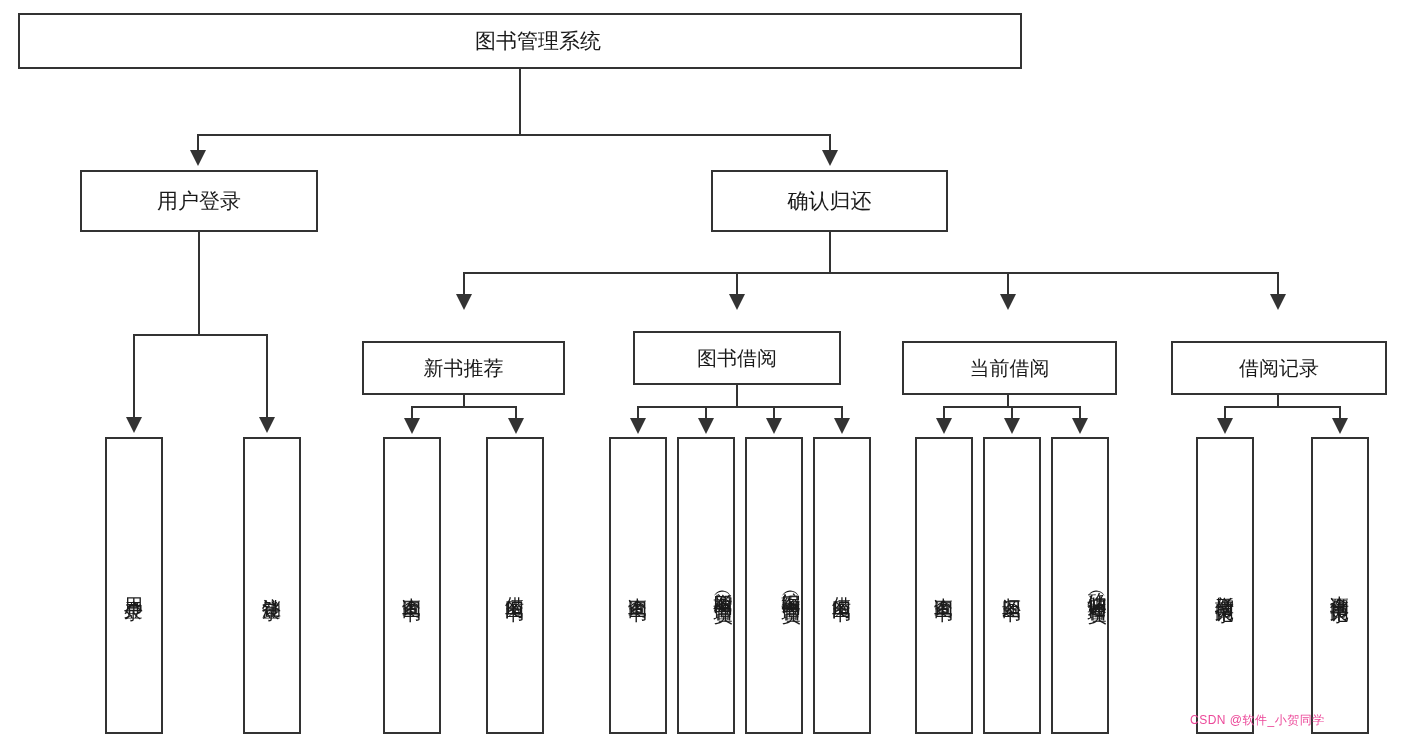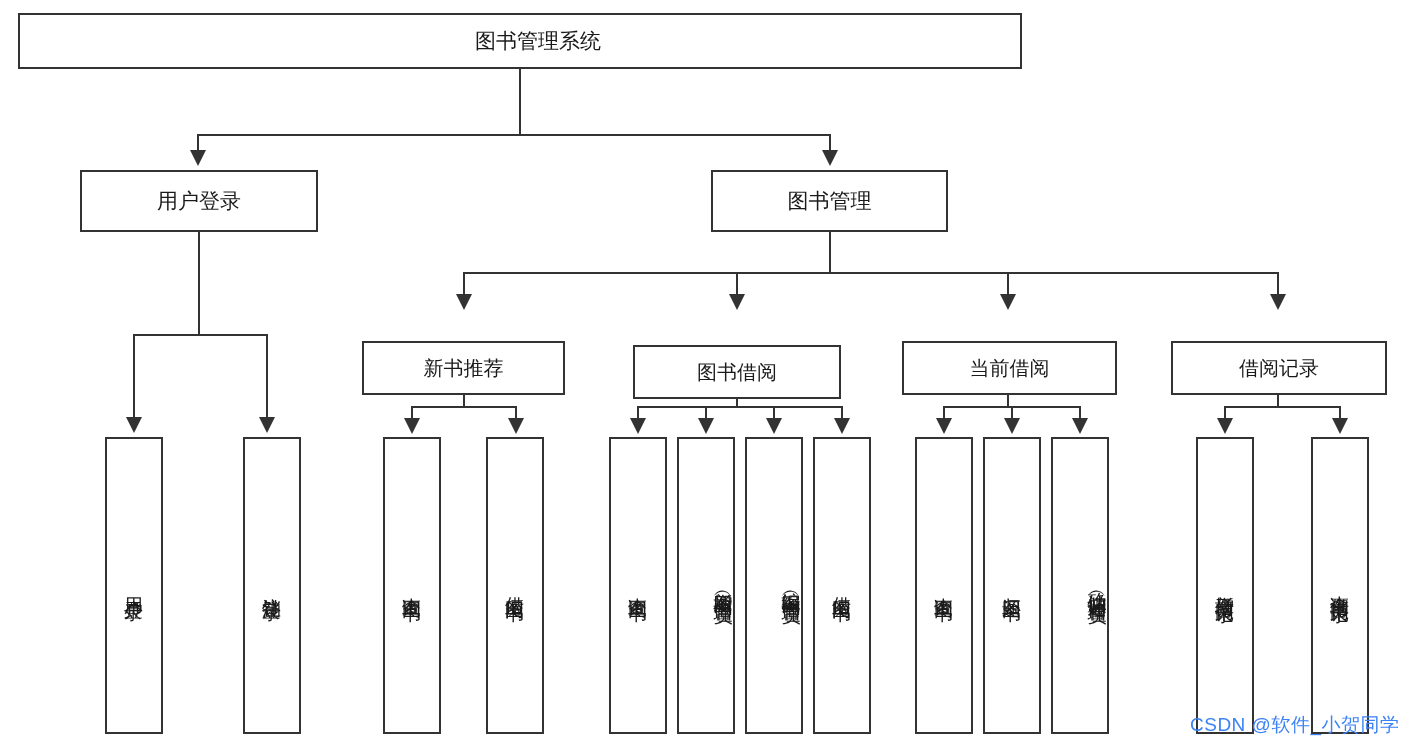--- a/index.html
+++ b/index.html
@@ -62,22 +62,22 @@
     position: absolute;
     width: 0;
     height: 0;
     border-left: 8px solid transparent;
     border-right: 8px solid transparent;
     border-top: 16px solid #333333;
     z-index: 2;
   }
   .watermark {
     position: absolute;
-    color: #3b82f6;
-    font-size: 19px;
+    color: #ec4899;
+    font-size: 12px;
     letter-spacing: 0.5px;
     z-index: 5;
     white-space: nowrap;
   }
 </style>
 </head>
 <body>
 
 <div id="canvas">
 
@@ -91,21 +91,21 @@
 
   <div class="edge v" style="left:197px; top:134px; width:2px; height:22px;"></div>
   <div class="arrow" style="left:190px; top:150px;"></div>
   <div class="edge v" style="left:829px; top:134px; width:2px; height:22px;"></div>
   <div class="arrow" style="left:822px; top:150px;"></div>
 
   <div class="node level1" style="left:80px; top:170px; width:238px; height:62px;">
     <span class="label">用户登录</span>
   </div>
   <div class="node level1" style="left:711px; top:170px; width:237px; height:62px;">
-    <span class="label">图书管理</span>
+    <span class="label">确认归还</span>
   </div>
 
   <div class="edge v" style="left:198px; top:232px; width:2px; height:103px;"></div>
   <div class="edge h" style="left:133px; top:334px; width:134px; height:2px;"></div>
   <div class="edge v" style="left:133px; top:334px; width:2px; height:87px;"></div>
   <div class="arrow" style="left:126px; top:417px;"></div>
   <div class="edge v" style="left:266px; top:334px; width:2px; height:87px;"></div>
   <div class="arrow" style="left:259px; top:417px;"></div>
 
   <div class="edge v" style="left:829px; top:232px; width:2px; height:41px;"></div>
@@ -115,21 +115,21 @@
   <div class="edge v" style="left:736px; top:272px; width:2px; height:26px;"></div>
   <div class="arrow" style="left:729px; top:294px;"></div>
   <div class="edge v" style="left:1007px; top:272px; width:2px; height:26px;"></div>
   <div class="arrow" style="left:1000px; top:294px;"></div>
   <div class="edge v" style="left:1277px; top:272px; width:2px; height:26px;"></div>
   <div class="arrow" style="left:1270px; top:294px;"></div>
 
   <div class="node level2" style="left:362px; top:318px; width:203px; height:54px;">
     <span class="label">新书推荐</span>
   </div>
-  <div class="node level2" style="left:633px; top:322px; width:208px; height:54px;">
+  <div class="node level2" style="left:633px; top:308px; width:208px; height:54px;">
     <span class="label">图书借阅</span>
   </div>
   <div class="node level2" style="left:1171px; top:318px; width:216px; height:54px;">
     <span class="label">借阅记录</span>
   </div>
   <div class="node level2" style="left:902px; top:318px; width:215px; height:54px;">
     <span class="label">当前借阅</span>
   </div>
 
   <div class="edge v" style="left:463px; top:372px; width:2px; height:35px;"></div>

